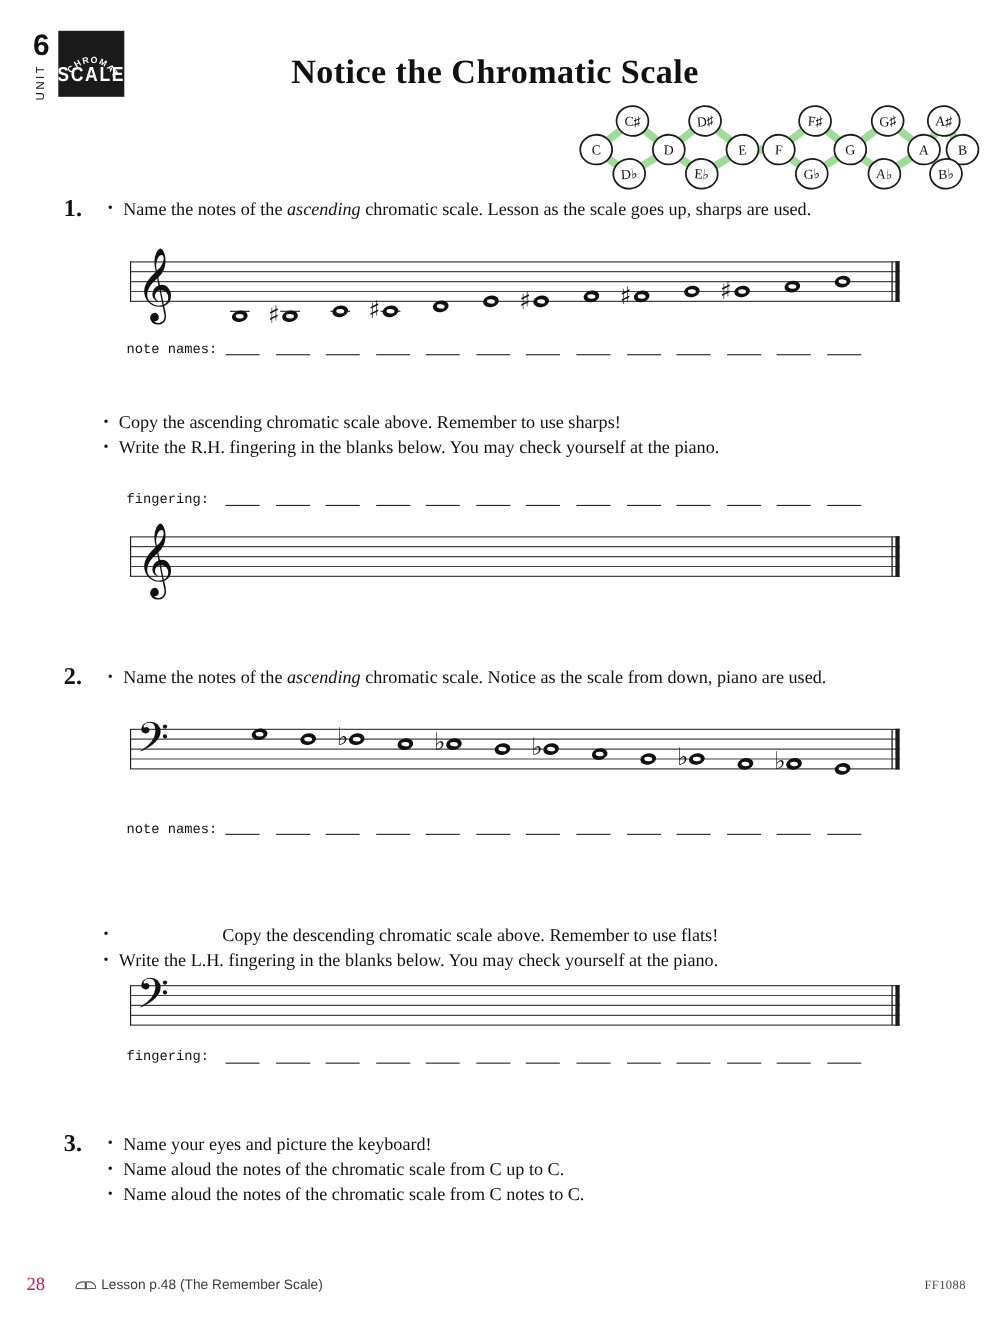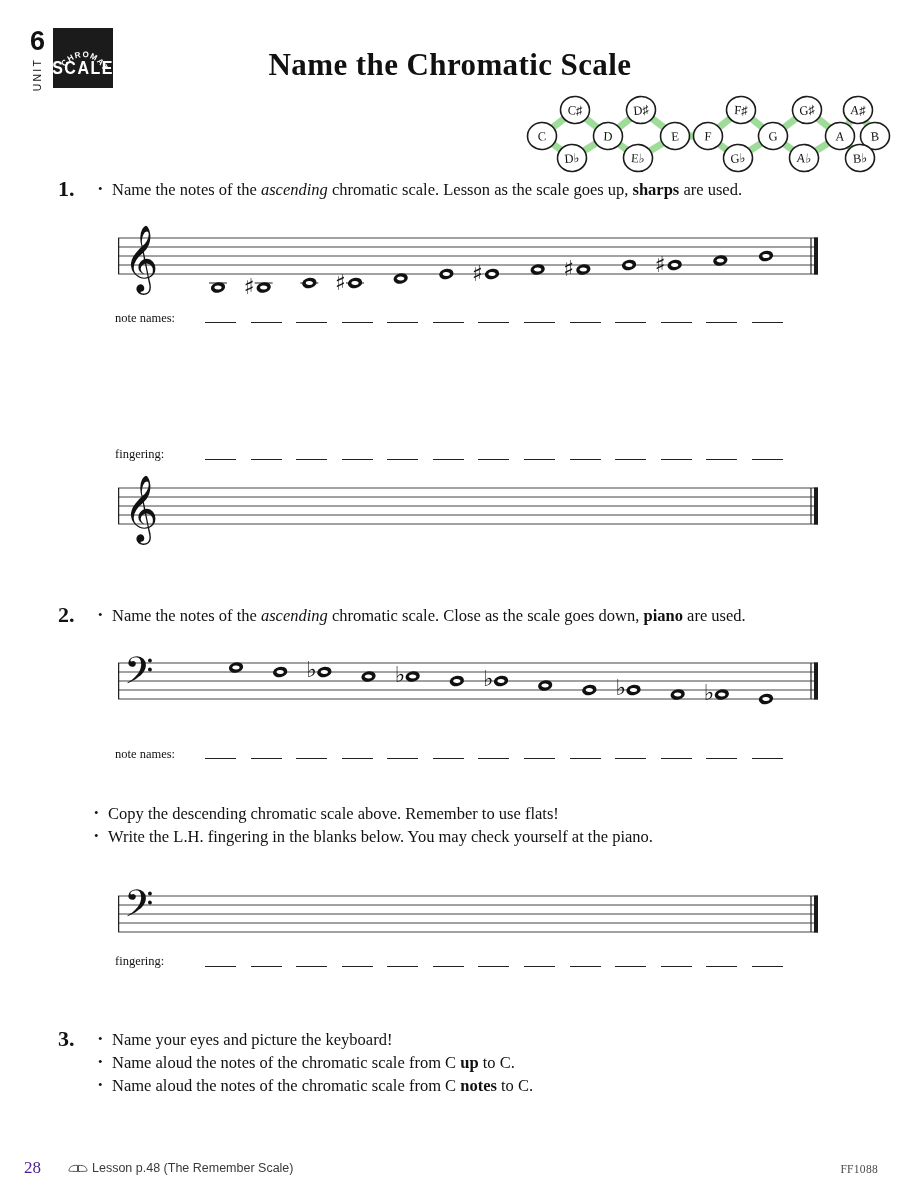--- a/index.html
+++ b/index.html
@@ -28,34 +28,34 @@
 
   
   .chain{position:absolute;left:520px;top:86px;width:376px;height:88px;}
 
   
   .num{position:absolute;font-family:"Liberation Serif",serif;font-weight:bold;font-size:22px;}
   .bullets{position:absolute;font-size:16.5px;line-height:22px;}
   .bullets .li{position:relative;padding-left:16px;margin-bottom:1px;white-space:nowrap;}
   .bullets .li:before{content:"\2022";position:absolute;left:2px;top:-1px;font-size:13px;}
   .bullets i{font-style:italic;}
-  .bullets b{font-weight:bold;}
+  .bullets b{font-weight:normal;}
 
   
   .sys{position:absolute;}
   .sys svg{display:block;}
 
-  .lbl{position:absolute;font-size:12.5px;font-family:Liberation Serif, serif;}
+  .lbl{position:absolute;font-size:12.5px;font-family:Liberation Mono, monospace;}
 
   
   .blanks{position:absolute;display:flex;}
   .blanks .bl{height:0;border-bottom:1.6px solid #222;}
 
   
-  .pgnum{position:absolute;left:24px;top:1158px;font-size:17px;color:#4c1d95;}
+  .pgnum{position:absolute;left:24px;top:1158px;font-size:17px;color:#be185d;}
   .foot{position:absolute;left:68px;top:1161px;font-family:"Liberation Sans",sans-serif;font-size:12.5px;color:#3a3a3a;display:flex;align-items:center;gap:4px;}
   .code{position:absolute;right:22px;top:1163px;font-size:11.5px;color:#4a4a4a;letter-spacing:.3px;}
 </style>
 </head>
 <body>
 
 <div class="page">
 
   <div class="unit-wrap">
     <div class="unit-side">
@@ -68,21 +68,21 @@
             <path id="arc" d="M 10,42 A 22,22 0 0 1 50,42"></path>
           </defs>
         <text font-family="Liberation Sans, sans-serif" font-size="8" font-weight="bold" fill="#ffffff" letter-spacing="1.1">
           <textPath href="#arc" startOffset="7%" id="badge-top-text">CHROMATIC</textPath>
         </text>
         <text x="30" y="46" text-anchor="middle" font-family="Liberation Sans, sans-serif" font-size="16" font-weight="bold" fill="#ffffff" letter-spacing="1.5" id="badge-bottom-text" transform="scale(1,1.15) translate(0,-6)">SCALE</text>
       </svg>
     </div>
   </div>
 
-  <div class="title">Name the Chromatic Scale</div>
+  <div class="title">Notice the Chromatic Scale</div>
 
   <div class="chain">
     <svg width="376" height="88" viewBox="0 0 376 88">
       <g id="chain-links" stroke="#9fdc9a" stroke-width="7" stroke-linecap="round" fill="none">
           <line x1="22" y1="50" x2="55" y2="24"></line>
           <line x1="55" y1="24" x2="88" y2="50"></line>
           <line x1="88" y1="50" x2="121" y2="24"></line>
           <line x1="121" y1="24" x2="155" y2="50"></line>
           <line x1="155" y1="50" x2="188" y2="50"></line>
           <line x1="188" y1="50" x2="221" y2="24"></line>
@@ -235,20 +235,24 @@
       <div class="bl" style="width: 31px;"></div>
       <div class="bl" style="width: 31px;"></div>
       <div class="bl" style="width: 31px;"></div>
       <div class="bl" style="width: 31px;"></div>
       <div class="bl" style="width: 31px;"></div>
       <div class="bl" style="width: 31px;"></div>
       <div class="bl" style="width: 31px;"></div>
       <div class="bl" style="width: 31px;"></div>
     </div>
 
+  <div class="bullets" style="left:92px;top:373px;">
+    <div class="li">Copy the ascending chromatic scale above. Remember to use sharps!</div>
+    <div class="li">Write the R.H. fingering in the blanks below. You may check yourself at the piano.</div>
+  </div>
 
   <div class="lbl" style="left:115px;top:447px;">fingering:</div>
   <div class="blanks" style="left:205px;top:459px;width:578px;justify-content:space-between;" id="blanks2">
       <div class="bl" style="width: 31px;"></div>
       <div class="bl" style="width: 31px;"></div>
       <div class="bl" style="width: 31px;"></div>
       <div class="bl" style="width: 31px;"></div>
       <div class="bl" style="width: 31px;"></div>
       <div class="bl" style="width: 31px;"></div>
       <div class="bl" style="width: 31px;"></div>
@@ -270,21 +274,21 @@
           <line x1="0.6" y1="18" x2="0.6" y2="54" stroke="#222" stroke-width="1.3"></line>
           <line x1="693" y1="18" x2="693" y2="54" stroke="#222" stroke-width="1.2"></line>
           <rect x="696" y="17.5" width="4" height="37" fill="#1b1b1b"></rect>
           <text x="6" y="58" font-size="58" font-family="DejaVu Sans, sans-serif" fill="#111">𝄞</text>
         </g>
       </svg>
   </div>
 
   <div class="num" style="left:58px;top:602px;">2.</div>
   <div class="bullets" style="left:96px;top:605px;">
-    <div class="li"><span>Name the notes of the </span><i>ascending</i><span> chromatic scale. Close as the scale goes down, </span><b>piano</b><span> are used.</span></div>
+    <div class="li"><span>Name the notes of the </span><i>ascending</i><span> chromatic scale. Notice as the scale from down, </span><b>piano</b><span> are used.</span></div>
   </div>
 
   <div class="sys" style="left:118px;top:645px;">
     <svg width="700" height="90" viewBox="0 0 700 90" id="staff3">
         <g>
           <line x1="0" y1="18" x2="700" y2="18" stroke="#444" stroke-width="1.1"></line>
           <line x1="0" y1="27" x2="700" y2="27" stroke="#444" stroke-width="1.1"></line>
           <line x1="0" y1="36" x2="700" y2="36" stroke="#444" stroke-width="1.1"></line>
           <line x1="0" y1="45" x2="700" y2="45" stroke="#444" stroke-width="1.1"></line>
           <line x1="0" y1="54" x2="700" y2="54" stroke="#444" stroke-width="1.1"></line>
@@ -362,21 +366,21 @@
       <div class="bl" style="width: 31px;"></div>
       <div class="bl" style="width: 31px;"></div>
       <div class="bl" style="width: 31px;"></div>
       <div class="bl" style="width: 31px;"></div>
       <div class="bl" style="width: 31px;"></div>
       <div class="bl" style="width: 31px;"></div>
       <div class="bl" style="width: 31px;"></div>
       <div class="bl" style="width: 31px;"></div>
     </div>
 
-  <div class="bullets" style="left:92px;top:803px;">
+  <div class="bullets" style="left:92px;top:839px;text-align:right;">
     <div class="li">Copy the descending chromatic scale above. Remember to use flats!</div>
     <div class="li">Write the L.H. fingering in the blanks below. You may check yourself at the piano.</div>
   </div>
 
   <div class="sys" style="left:118px;top:878px;">
     <svg width="700" height="90" viewBox="0 0 700 90" id="staff4">
         <g>
           <line x1="0" y1="18" x2="700" y2="18" stroke="#444" stroke-width="1.1"></line>
           <line x1="0" y1="27" x2="700" y2="27" stroke="#444" stroke-width="1.1"></line>
           <line x1="0" y1="36" x2="700" y2="36" stroke="#444" stroke-width="1.1"></line>

